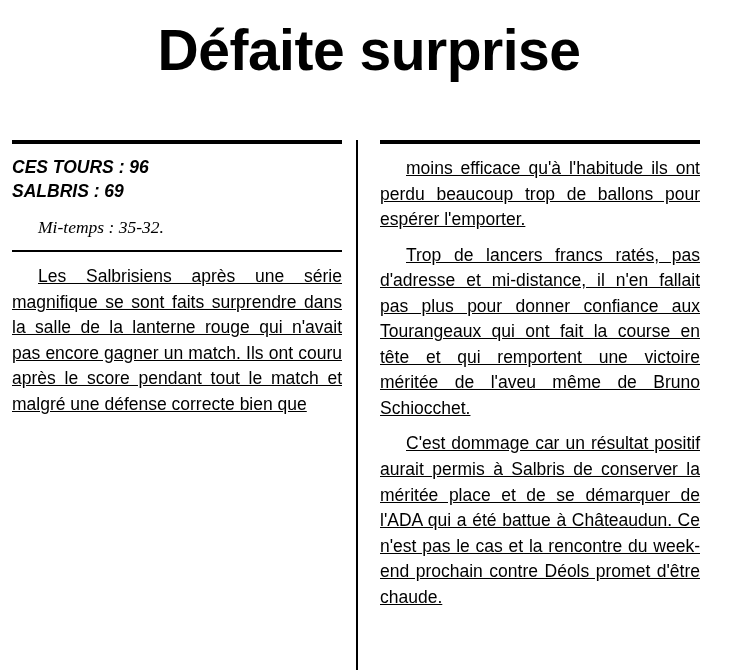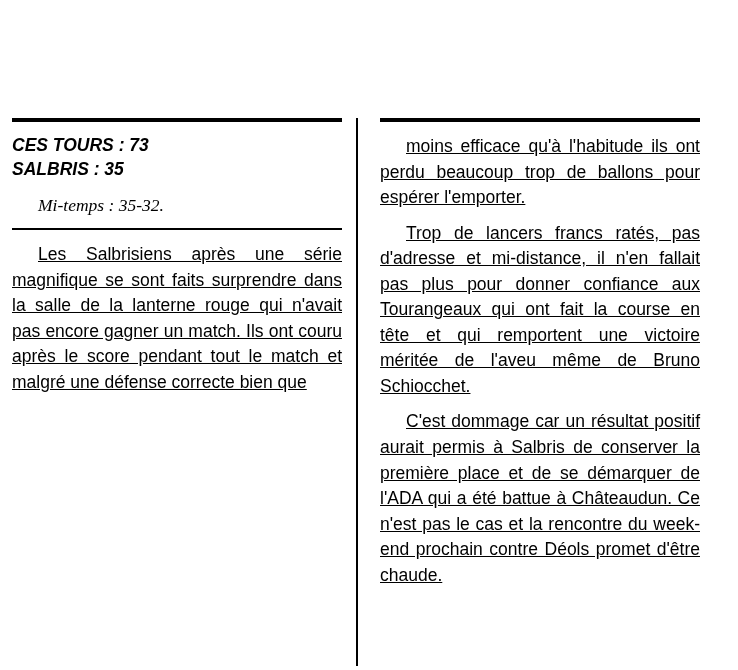--- a/index.html
+++ b/index.html
@@ -99,29 +99,30 @@
   }
   .col-right .body-par:first-child .indent {
     width: 0;
   }
 </style>
 </head>
 <body>
 
 <div class="page">
 
+  <h1 class="headline">Défaite surprise</h1>
 
   <div class="columns">
 
     <div class="col col-left">
       <div class="rule-top"></div>
 
       <div class="score-block">
-        <div>CES TOURS : 73</div>
-        <div>SALBRIS : 35</div>
+        <div>CES TOURS : 96</div>
+        <div>SALBRIS : 69</div>
       </div>
 
       <div class="italic-block">
         <span class="indent"></span><span>Mi-temps : 35-32.</span>
       </div>
 
 
 
       <div class="body-sep"></div>
 
@@ -135,18 +136,18 @@
 
       <p class="body-par">
         <span class="indent"></span><span>moins efficace qu'à l'habitude ils ont perdu beaucoup trop de ballons pour espérer l'emporter.</span>
       </p>
 
       <p class="body-par">
         <span class="indent"></span><span>Trop de lancers francs ratés, pas d'adresse et mi-distance, il n'en fallait pas plus pour donner confiance aux Tourangeaux qui ont fait la course en tête et qui remportent une victoire méritée de l'aveu même de Bruno Schiocchet.</span>
       </p>
 
       <p class="body-par">
-        <span class="indent"></span><span>C'est dommage car un résultat positif aurait permis à Salbris de conserver la première place et de se démarquer de l'ADA qui a été battue à Châteaudun. Ce n'est pas le cas et la rencontre du week-end prochain contre Déols promet d'être chaude.</span>
+        <span class="indent"></span><span>C'est dommage car un résultat positif aurait permis à Salbris de conserver la méritée place et de se démarquer de l'ADA qui a été battue à Châteaudun. Ce n'est pas le cas et la rencontre du week-end prochain contre Déols promet d'être chaude.</span>
       </p>
     </div>
 
   </div>
 </div>
 
 </body></html>

